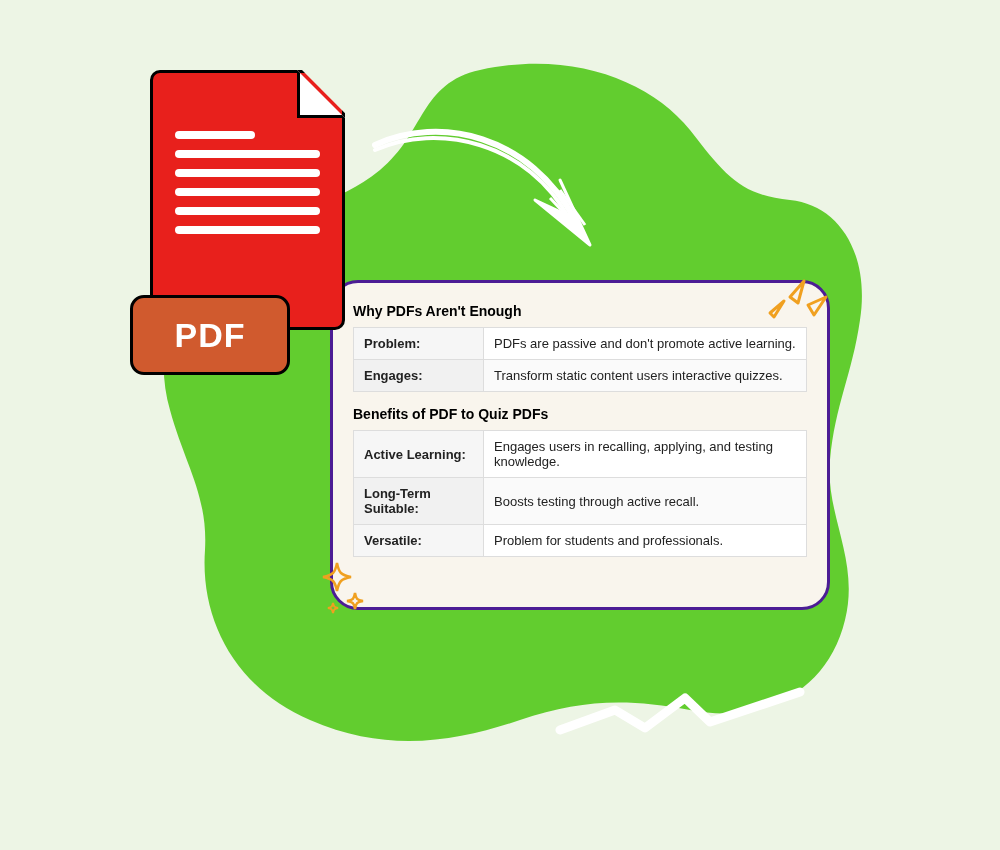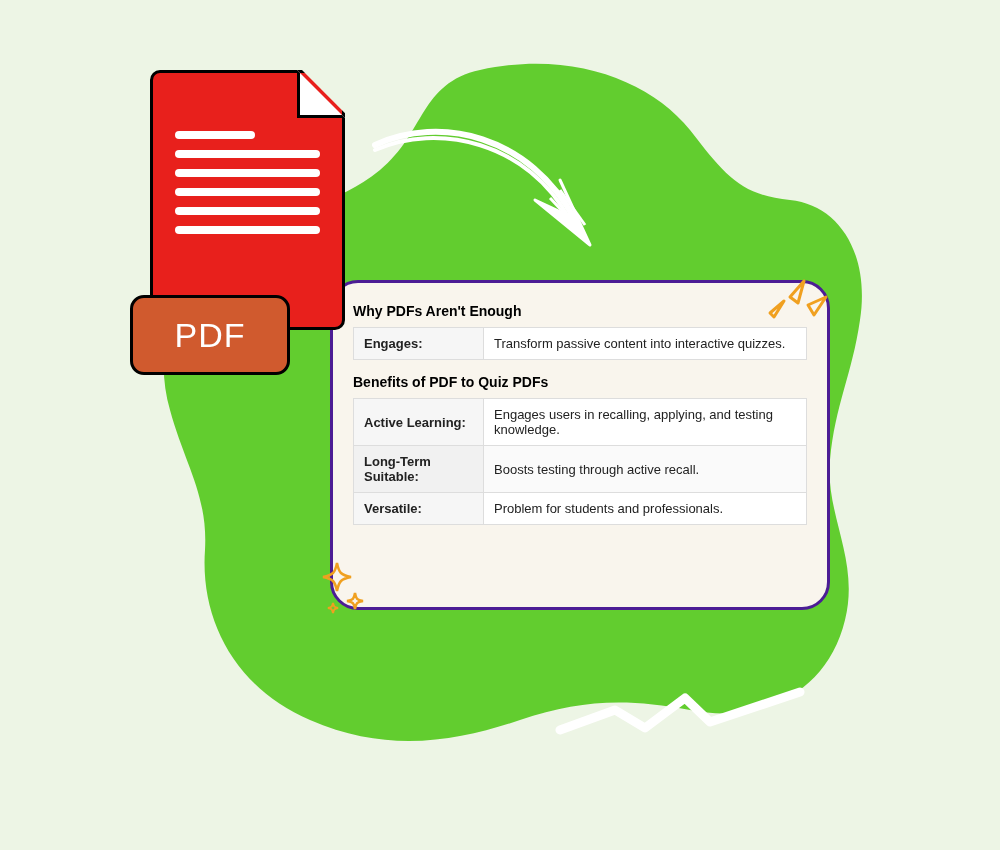--- a/index.html
+++ b/index.html
@@ -120,21 +120,21 @@
       left: 0;
       width: 160px;
       height: 80px;
       background: #d05a2e;
       border: 3px solid #000;
       border-radius: 14px;
       display: flex;
       align-items: center;
       justify-content: center;
       font-size: 34px;
-      font-weight: 400;
+      font-weight: 700;
       color: #fff;
       letter-spacing: 1px;
     }
     .arrow-svg {
       position: absolute;
       top: 120px;
       left: 360px;
       width: 260px;
       height: 180px;
     }
@@ -166,23 +166,27 @@
 <div class="blob-container">
   <svg class="green-blob" viewBox="0 0 800 730">
     <path fill="#62cd2f" d="M 380 10 C 470 -10 550 20 590 70 C 625 115 640 135 690 140 C 740 145 770 195 760 260 C 752 315 735 345 730 400 C 725 455 760 500 745 560 C 728 630 665 665 590 650 C 525 638 480 640 420 660 C 360 680 290 695 210 660 C 135 628 100 560 105 490 C 108 435 85 405 70 350 C 52 288 72 215 140 175 C 195 143 230 150 280 110 C 325 73 320 23 380 10 Z"></path>
   </svg>
 </div>
 
 <div class="card">
   <div class="section-title">Why PDFs Aren't Enough</div>
   <table>
     <tbody>
+        <tr>
+      <td class="label-cell">Problem:</td>
+      <td>PDFs are passive and don't promote active learning.</td>
+    </tr>
     <tr>
       <td class="label-cell">Engages:</td>
-      <td>Transform passive content into interactive quizzes.</td>
+      <td>Transform static content users interactive quizzes.</td>
     </tr>
   </tbody>
     </table>
   <div class="section-title second">Benefits of PDF to Quiz PDFs</div>
   <table>
     <tbody>
         <tr>
       <td class="label-cell">Active Learning:</td>
       <td>Engages users in recalling, applying, and testing knowledge.</td>
     </tr>

